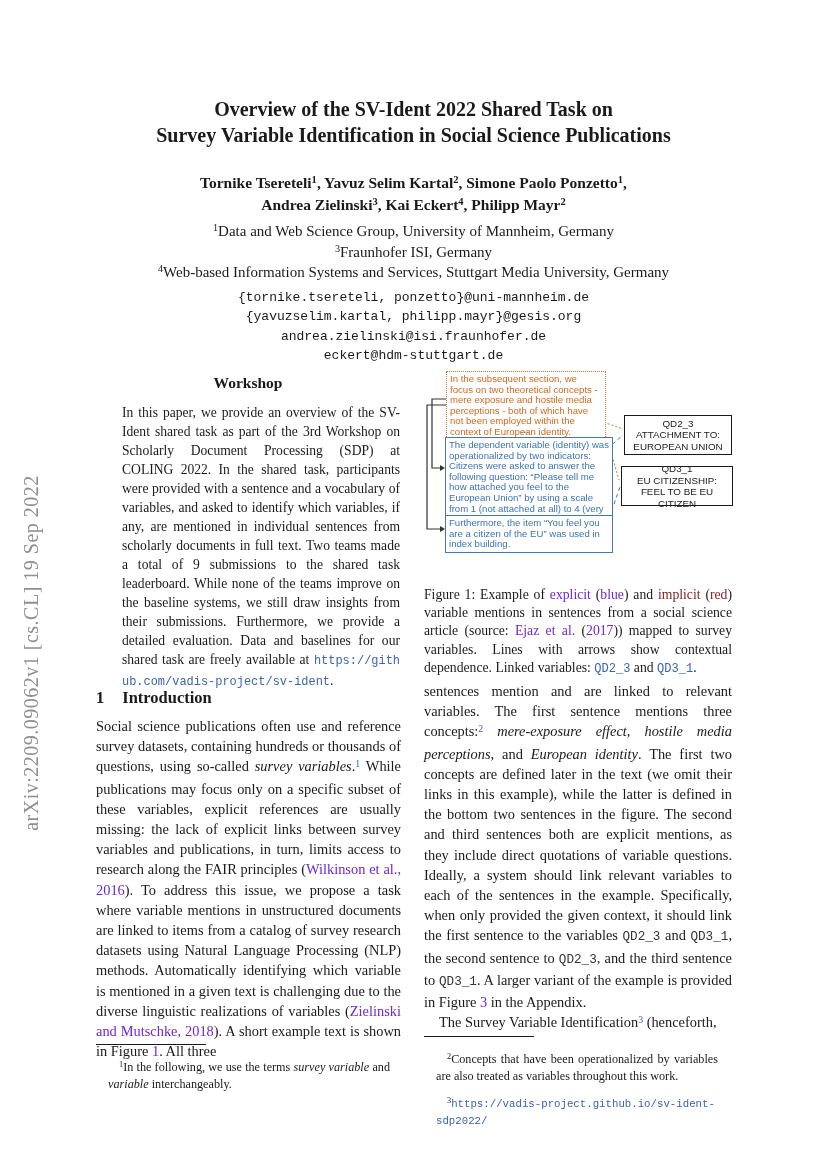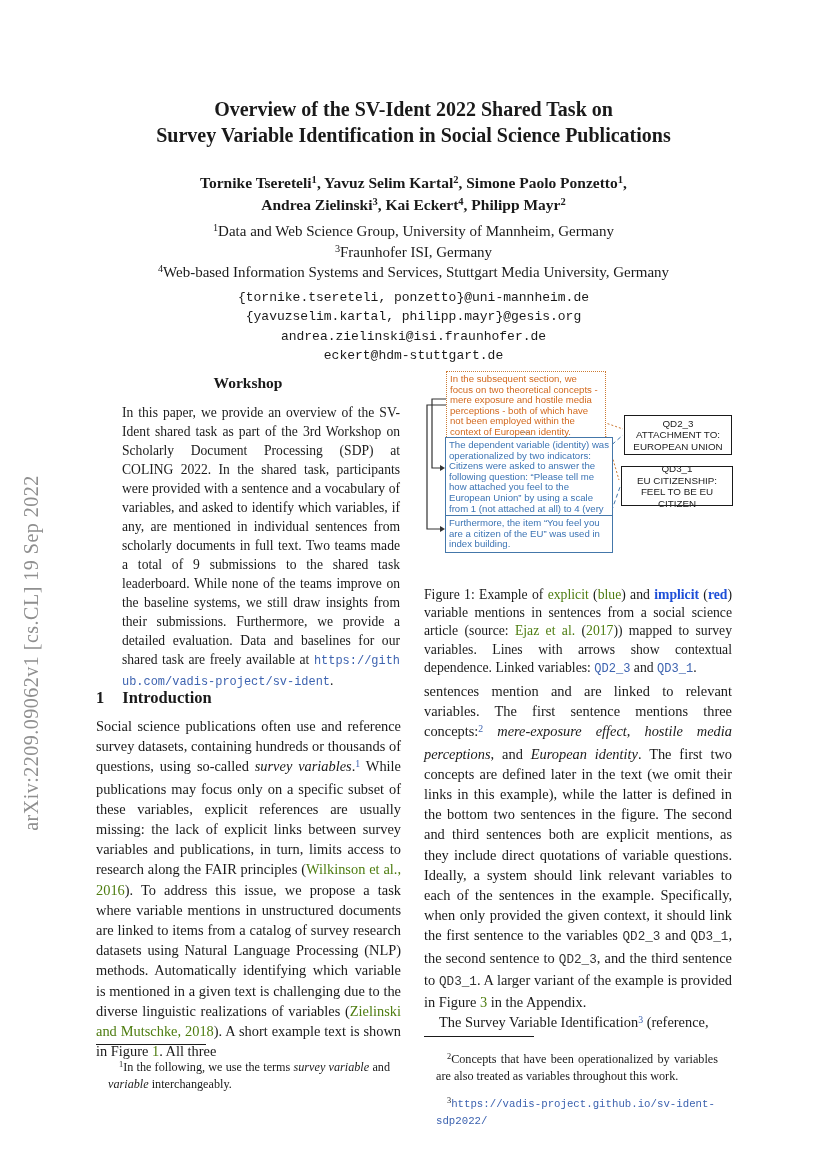--- a/index.html
+++ b/index.html
@@ -49,22 +49,22 @@
             color:#666;font-size:10px;line-height:11px;}
   .vbox{position:absolute;border:1.5px solid #1a1a1a;color:#222;display:flex;flex-direction:column;
         justify-content:center;text-align:center;font-size:9.8px;line-height:11.5px;background:#fff;}
   .vbox.v1{left:200px;top:46px;width:106px;height:38px;}
   .vbox.v2{left:197px;top:97px;width:110px;height:38px;}
   .fig-caption{position:absolute;left:424px;top:586px;width:308px;
                font-size:13.7px;line-height:18.2px;text-align:justify;}
 
   
   .s-i{font-style:italic;}
-  .s-a{color:#4d7c0f;}
-  .s-o{color:#1d4ed8;font-weight:bold;}
+  .s-a{color:#6d28d9;}
+  .s-o{color:#7f1d1d;}
   .s-tt{font-family:"Liberation Mono",monospace;font-size:.88em;color:#333;}
   .s-atta{font-family:"Liberation Mono",monospace;font-size:.88em;color:#3d63b0;}
   .s-url{font-family:"Liberation Mono",monospace;font-size:.88em;color:#3d63b0;word-break:break-all;}
   .s-sup{font-size:.68em;position:relative;top:-.45em;}
   .s-asup{font-size:.68em;position:relative;top:-.45em;color:#3d63b0;}
 
   .conn-o{stroke:#cc7a33;stroke-width:1;stroke-dasharray:2 2;fill:none;}
   .conn-b{stroke:#4477aa;stroke-width:1;stroke-dasharray:4 3;fill:none;}
   .bracket{stroke:#333;stroke-width:1.2;fill:none;}
   .arrowhead{fill:#333;}
@@ -134,21 +134,21 @@
     <div class="vbox v2">
       <div>QD3_1</div>
       <div>EU CITIZENSHIP:</div>
       <div>FEEL TO BE EU CITIZEN</div>
     </div>
   </div>
   <div class="fig-caption"><span>Figure 1: Example of </span><span class="s-a">explicit</span><span> (</span><span class="s-a">blue</span><span>) and </span><span class="s-o">implicit</span><span> (</span><span class="s-o">red</span><span>) variable mentions in sentences from a social science article (source: </span><span class="s-a">Ejaz et al.</span><span> (</span><span class="s-a">2017</span><span>)) mapped to survey variables. Lines with arrows show contextual dependence. Linked variables: </span><span class="s-atta">QD2_3</span><span> and </span><span class="s-atta">QD3_1</span><span>.</span></div>
 
   <div class="body-col right-body">
     <div><span>sentences mention and are linked to relevant variables. The first sentence mentions three concepts:</span><span class="s-asup">2</span><span> </span><span class="s-i">mere-exposure effect</span><span>, </span><span class="s-i">hostile media perceptions</span><span>, and </span><span class="s-i">European identity</span><span>. The first two concepts are defined later in the text (we omit their links in this example), while the latter is defined in the bottom two sentences in the figure. The second and third sentences both are explicit mentions, as they include direct quotations of variable questions. Ideally, a system should link relevant variables to each of the sentences in the example. Specifically, when only provided the given context, it should link the first sentence to the variables </span><span class="s-tt">QD2_3</span><span> and </span><span class="s-tt">QD3_1</span><span>, the second sentence to </span><span class="s-tt">QD2_3</span><span>, and the third sentence to </span><span class="s-tt">QD3_1</span><span>. A larger variant of the example is provided in Figure </span><span class="s-a">3</span><span> in the Appendix.</span></div>
-    <div class="para-indent"><span>The Survey Variable Identification</span><span class="s-asup">3</span><span> (reference,</span></div>
+    <div class="para-indent"><span>The Survey Variable Identification</span><span class="s-asup">3</span><span> (henceforth,</span></div>
   </div>
 
   <div class="fnrule right"></div>
   <div class="fnblock right">
     <p><span class="s-sup">2</span><span>Concepts that have been operationalized by variables are also treated as variables throughout this work.</span></p>
     <p><span class="s-sup">3</span><span class="s-url">https://vadis-project.github.io/sv-ident-sdp2022/</span></p>
   </div>
 
 </div>
 

